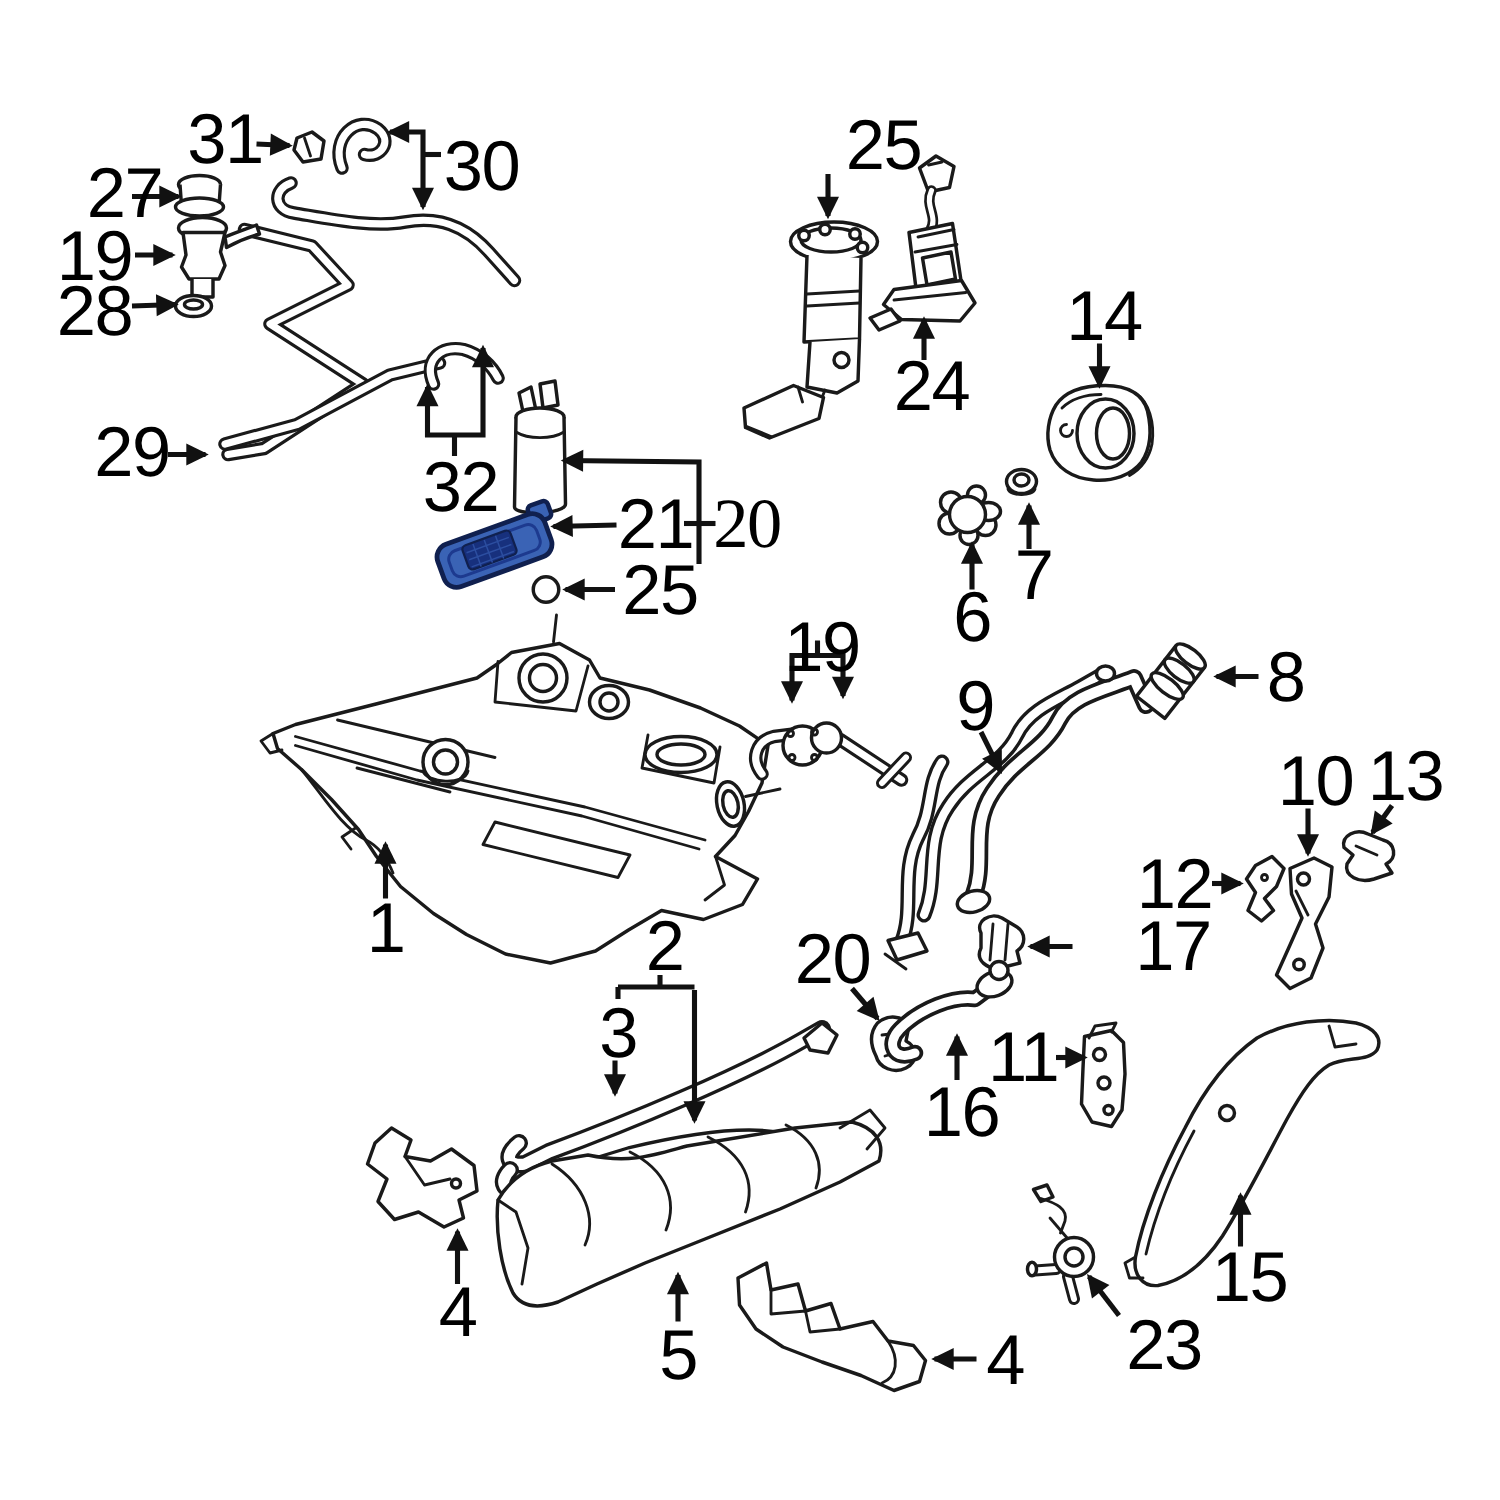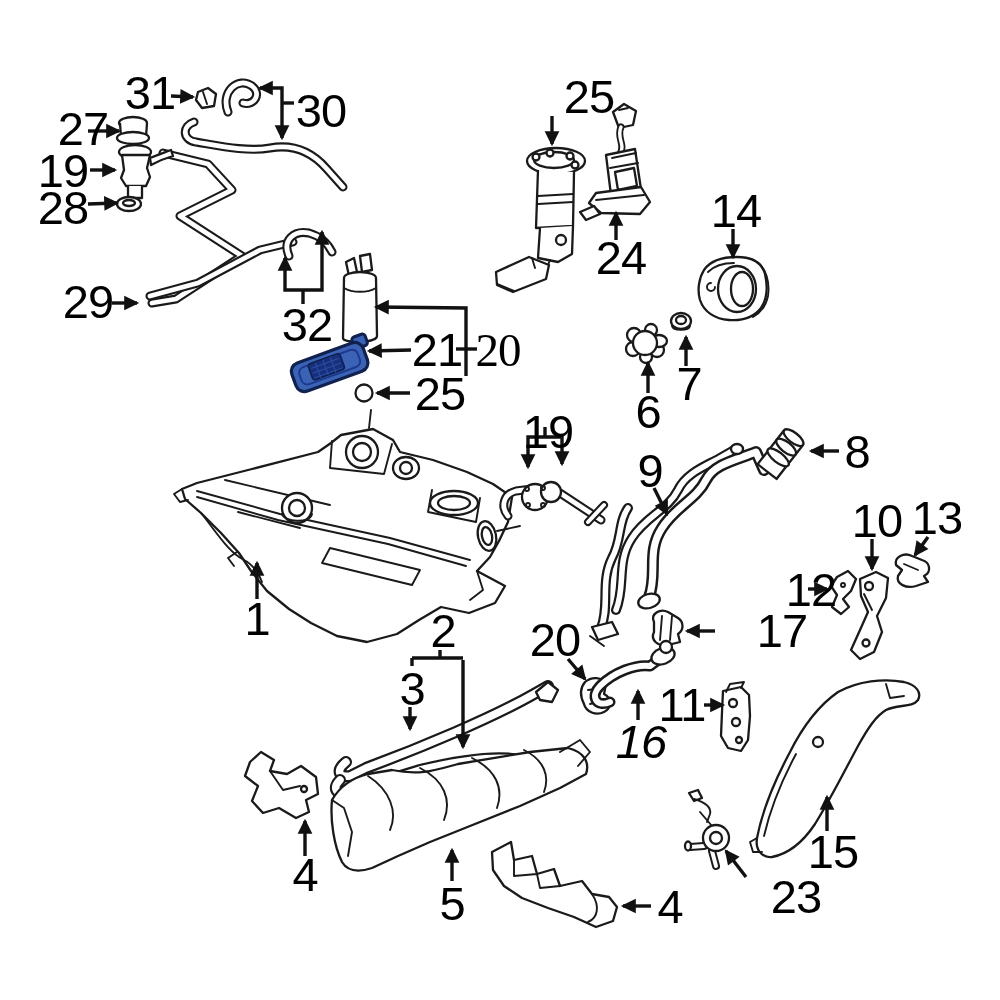--- a/index.html
+++ b/index.html
@@ -359,32 +359,32 @@
       <div class="callout" style="left: 412px; top: 688px;">3</div>
       <div class="callout" style="left: 305px; top: 874px;">4</div>
       <div class="callout" style="left: 452px; top: 903px;">5</div>
       <div class="callout" style="left: 670px; top: 906px;">4</div>
       <div class="callout" style="left: 648px; top: 411px;">6</div>
       <div class="callout" style="left: 689px; top: 383px;">7</div>
       <div class="callout" style="left: 857px; top: 451px;">8</div>
       <div class="callout" style="left: 650px; top: 470px;">9</div>
       <div class="callout" style="left: 877px; top: 520px;">10</div>
       <div class="callout" style="left: 682px; top: 704px;">11</div>
-      <div class="callout" style="left: 783px; top: 589px; margin-left: 28px;">12</div>
+      <div class="callout" style="left: 783px; top: 589px;">12</div>
       <div class="callout" style="left: 937px; top: 517px;">13</div>
       <div class="callout" style="left: 736px; top: 210px;">14</div>
       <div class="callout" style="left: 833px; top: 851px;">15</div>
-      <div class="callout" style="left: 641px; top: 741px; font-style: italic;">16</div>
+      <div class="callout" style="left: 641px; top: 741px;">16</div>
       <div class="callout" style="left: 742px; top: 630px; margin-left: 40px;">17</div>
       <div class="callout" style="left: 555px; top: 639px;">20</div>
       <div class="callout" style="left: 548px; top: 407px; margin-top: 24px;">19</div>
       <div class="callout" style="left: 498px; top: 350px; font-family: Liberation Serif, serif;">20</div>
       <div class="callout" style="left: 437px; top: 349px;">21</div>
       <div class="callout" style="left: 440px; top: 393px;">25</div>
-      <div class="callout" style="left: 796px; top: 896px;">23</div>
+      <div class="callout" style="left: 776px; top: 896px;">23</div>
       <div class="callout" style="left: 621px; top: 257px;">24</div>
       <div class="callout" style="left: 557px; top: 96px; margin-left: 32px;">25</div>
       <div class="callout" style="left: 63px; top: 170px;">19</div>
       <div class="callout" style="left: 63px; top: 128px; margin-left: 20px;">27</div>
       <div class="callout" style="left: 63px; top: 207px;">28</div>
       <div class="callout" style="left: 88px; top: 301px;">29</div>
       <div class="callout" style="left: 321px; top: 110px;">30</div>
       <div class="callout" style="left: 150px; top: 92px;">31</div>
       <div class="callout" style="left: 307px; top: 324px;">32</div>
     </div>

